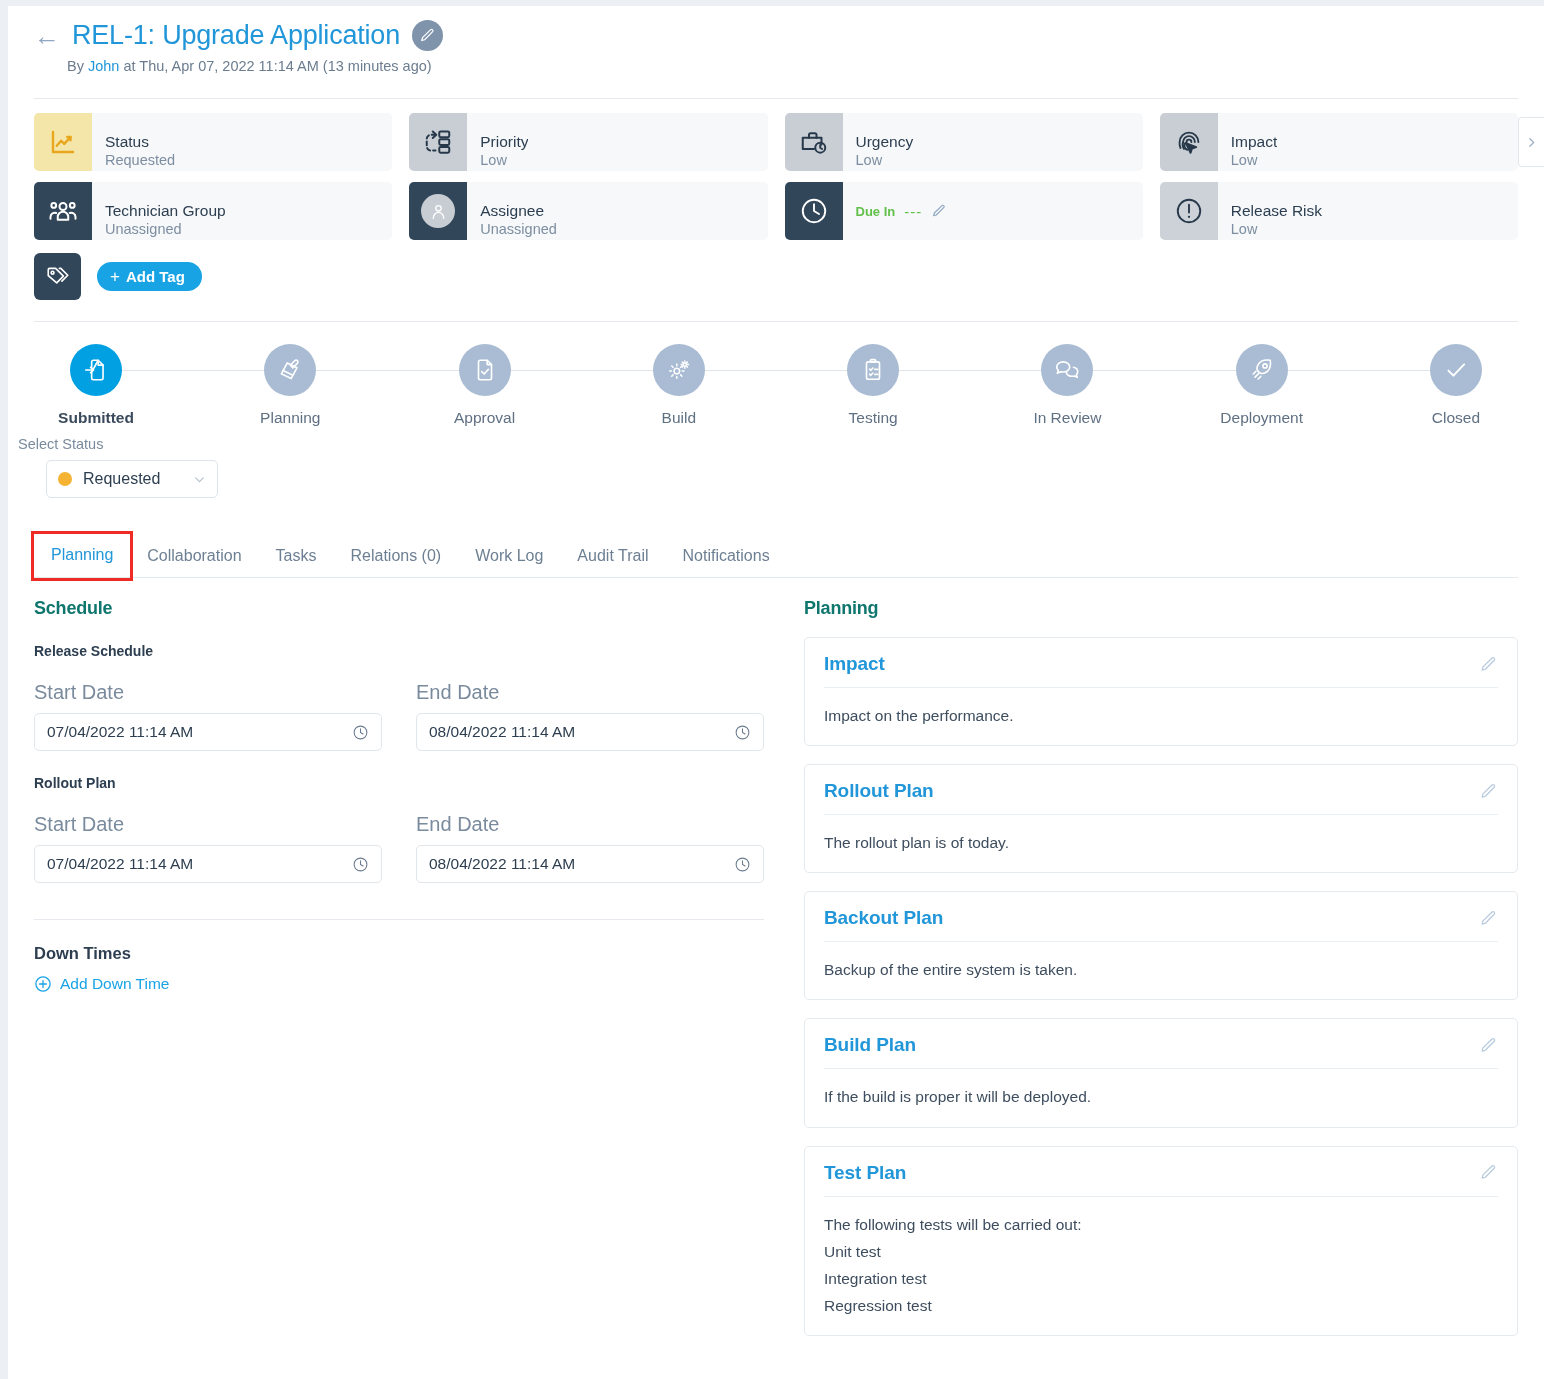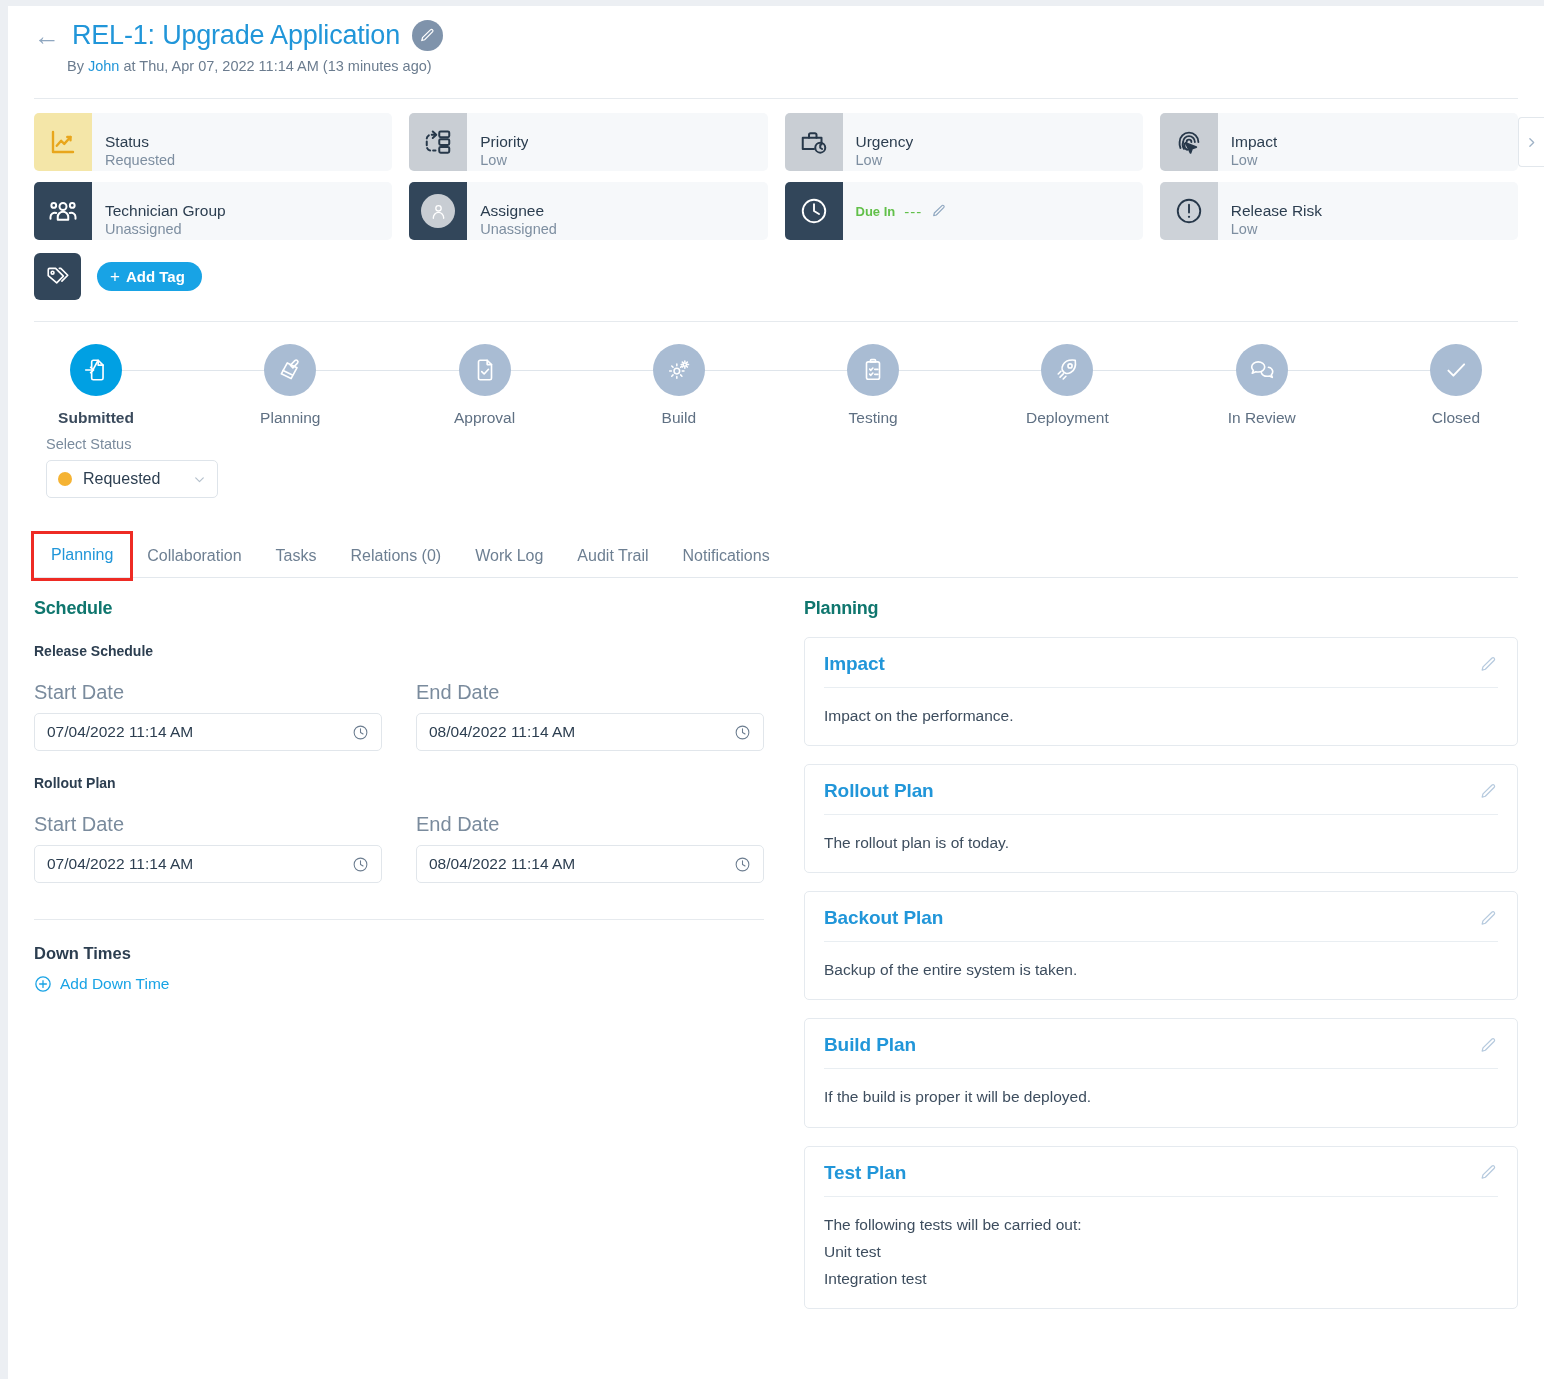--- a/index.html
+++ b/index.html
@@ -116,21 +116,21 @@
   .step .bubble svg { width: 26px; height: 26px; }
   .step .slabel { margin-top: 13px; font-size: 15.5px; color: #5f7083; white-space: nowrap; }
   .step.active .slabel { color: #3a4a5c; font-weight: 700; }
   .step-line {
     position: absolute; z-index: 1; height: 1px; background: #dfe5eb;
     top: 26px; left: 62px; right: 62px;
   }
 
   
   .select-wrap { padding: 9px 0 0 10px; }
-  .select-label { font-size: 14.5px; color: #7a8b9d; margin-left: 28px; }
+  .select-label { font-size: 14.5px; color: #7a8b9d; }
   .select-box {
     margin-top: 8px; margin-left: 28px;
     width: 172px; height: 38px; border: 1px solid #dee4ea; border-radius: 5px;
     display: flex; align-items: center; padding: 0 11px; cursor: pointer; background: #fff;
   }
   .dot-amber { width: 14px; height: 14px; border-radius: 50%; background: #f5b333; flex: 0 0 14px; }
   .select-text { margin-left: 11px; font-size: 16px; color: #2c3e50; flex: 1; }
   .select-caret { color: #b4c0cc; font-size: 13px; }
 
   
@@ -406,36 +406,36 @@
             <path d="M8.9 11.2l1.1 1.1 1.9-2.1M13.6 11.4h3"></path>
             <path d="M8.9 15.8l1.1 1.1 1.9-2.1M13.6 16h3"></path>
           </svg>
         </div>
         <div class="slabel">Testing</div>
       </div>
 
       <div class="step">
         <div class="bubble">
           <svg viewBox="0 0 24 24" fill="none" stroke="#ffffff" stroke-width="1.5" stroke-linecap="round" stroke-linejoin="round">
+            <path d="M14.5 9.2c0 2.6-2.7 4.7-6 4.7-.8 0-1.5-.1-2.2-.3L3 15l1-2.6A4.3 4.3 0 0 1 2.5 9.2c0-2.6 2.7-4.7 6-4.7s6 2.1 6 4.7z"></path>
+            <path d="M11.4 14.5c.6 1.9 2.8 3.3 5.4 3.3.7 0 1.4-.1 2-.3l2.7 1.3-.9-2.3a3.9 3.9 0 0 0 1.3-2.8c0-2-1.6-3.7-3.9-4.2"></path>
+          </svg>
+        </div>
+        <div class="slabel">In Review</div>
+      </div>
+
+      <div class="step">
+        <div class="bubble">
+          <svg viewBox="0 0 24 24" fill="none" stroke="#ffffff" stroke-width="1.5" stroke-linecap="round" stroke-linejoin="round">
             <path d="M10.2 14.8c-2.6-1.1-3.8-4.2-1.9-7.6C10.4 3.4 15 2.4 19.6 3c.7 4.6-.3 9.2-4.2 11.3-3.3 1.9-6.4.7-7.5-1.9"></path>
             <circle cx="14.8" cy="8.2" r="1.9"></circle>
             <path d="M8.6 15.6l-3 3M6.4 13.2L3.9 15.7M11 17.8L8.5 20.3"></path>
           </svg>
         </div>
         <div class="slabel">Deployment</div>
-      </div>
-
-      <div class="step">
-        <div class="bubble">
-          <svg viewBox="0 0 24 24" fill="none" stroke="#ffffff" stroke-width="1.5" stroke-linecap="round" stroke-linejoin="round">
-            <path d="M14.5 9.2c0 2.6-2.7 4.7-6 4.7-.8 0-1.5-.1-2.2-.3L3 15l1-2.6A4.3 4.3 0 0 1 2.5 9.2c0-2.6 2.7-4.7 6-4.7s6 2.1 6 4.7z"></path>
-            <path d="M11.4 14.5c.6 1.9 2.8 3.3 5.4 3.3.7 0 1.4-.1 2-.3l2.7 1.3-.9-2.3a3.9 3.9 0 0 0 1.3-2.8c0-2-1.6-3.7-3.9-4.2"></path>
-          </svg>
-        </div>
-        <div class="slabel">In Review</div>
       </div>
 
       <div class="step">
         <div class="bubble">
           <svg viewBox="0 0 24 24" fill="none" stroke="#ffffff" stroke-width="1.8" stroke-linecap="round" stroke-linejoin="round">
             <path d="M5 12.6l4.6 4.6L19.5 6.8"></path>
           </svg>
         </div>
         <div class="slabel">Closed</div>
       </div>
@@ -592,19 +592,20 @@
           <div class="plan-title">Test Plan</div>
           <svg class="plan-pencil" viewBox="0 0 24 24" fill="none" stroke="currentColor" stroke-width="1.6" stroke-linecap="round" stroke-linejoin="round">
             <path d="M16.5 3.8a2 2 0 0 1 2.8 2.8L8 18l-4 1 1-4z"></path>
           </svg>
         </div>
         <div class="plan-sep"></div>
         <div class="plan-body">
           <p>The following tests will be carried out:</p>
           <p>Unit test</p>
           <p>Integration test</p>
+          <p>Regression test</p>
         </div>
       </div>
 
     </div>
   </div>
 
 </div>
 
 </body></html>

